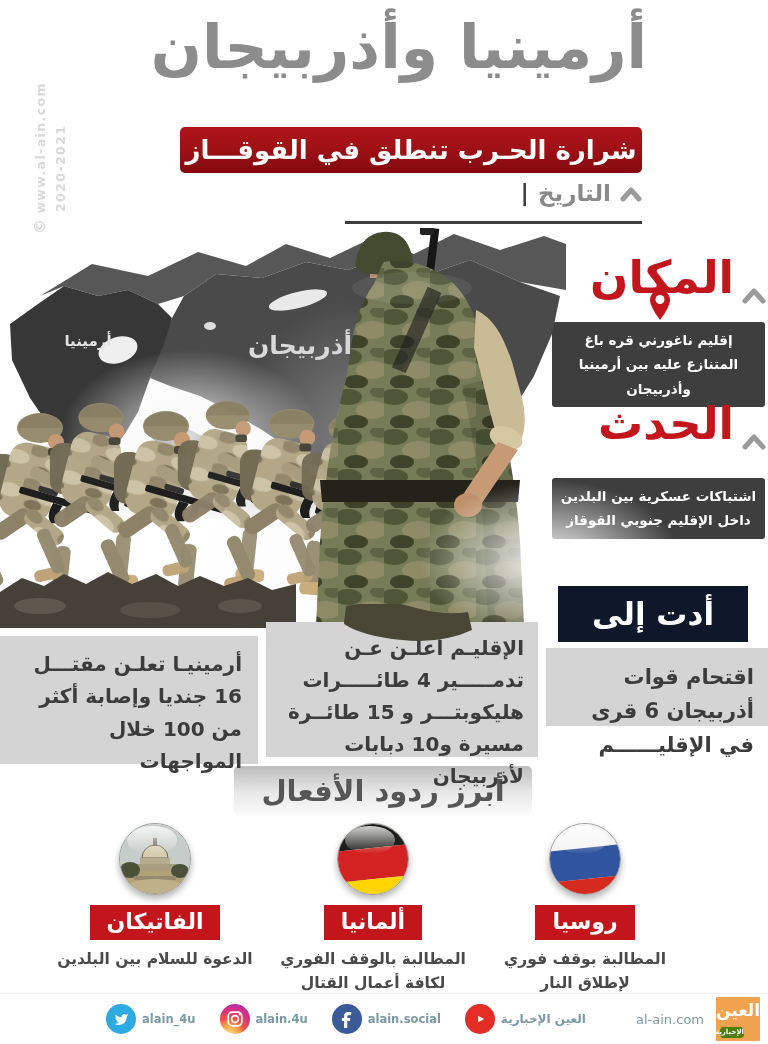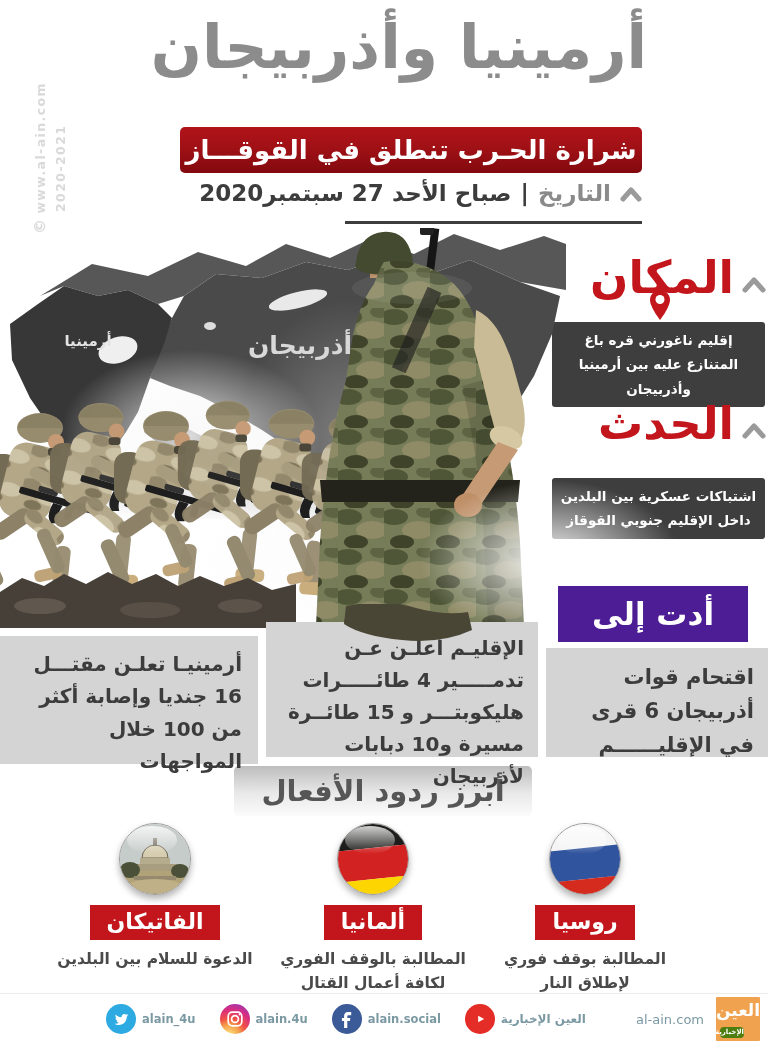--- a/index.html
+++ b/index.html
@@ -21,33 +21,33 @@
           color:#fff;font-size:26px;font-weight:bold;text-align:center;line-height:46px;direction:rtl;}
   .daterow{position:absolute;top:180px;right:126px;display:flex;direction:rtl;align-items:center;
            gap:9px;font-size:23px;}
   .daterow .chev{margin-top:2px;}
   .date-label{color:#8a8a8a;font-weight:bold;}
   .date-sep{color:#3c3c3c;font-weight:bold;}
   .date-value{color:#3c3c3c;font-weight:bold;}
   .daterule{position:absolute;top:221px;left:345px;width:297px;height:3px;background:#3d3d3d;}
 
   
-  .sec-head{position:absolute;display:flex;direction:rtl;align-items:center;gap:8px;
+  .sec-head{position:absolute;display:flex;direction:rtl;align-items:flex-end;gap:8px;
             color:#c3161c;font-size:45px;font-weight:bold;line-height:1.15;direction:rtl;}
   .sec-head .chev{margin-top:14px;}
   .darkbox{position:absolute;left:552px;width:213px;background:#3e3e3e;border-radius:3px;
            color:#ffffff;font-size:13.5px;font-weight:bold;text-align:center;direction:rtl;
            line-height:1.8;padding:6px 8px;box-sizing:border-box;}
-  .ledbox{position:absolute;top:586px;left:558px;width:190px;height:56px;background:#4c1d95;
+  .ledbox{position:absolute;top:586px;left:558px;width:190px;height:56px;background:#0f172a;
           color:#fff;font-size:31px;font-weight:bold;text-align:center;line-height:56px;direction:rtl;}
 
   
   .panel{position:absolute;background:#d4d4d4;color:#3c3c3c;font-weight:bold;direction:rtl;
          text-align:right;box-sizing:border-box;}
-  .panel-right{top:648px;left:546px;width:222px;height:109px;font-size:21px;line-height:1.62;padding:12px 14px;}
+  .panel-right{top:648px;left:546px;width:222px;height:78px;font-size:21px;line-height:1.62;padding:12px 14px;}
   .panel-mid{top:622px;left:266px;width:272px;height:135px;font-size:20px;line-height:1.6;padding:10px 14px;}
   .panel-left{top:628px;left:0px;width:258px;height:128px;font-size:20px;line-height:1.62;padding:12px 16px;}
 
   
   .reactban{position:absolute;top:766px;left:234px;width:298px;height:50px;border-radius:5px;
             background:linear-gradient(180deg,#bdbdbd 0%,#e9e9e9 55%,#fbfbfb 100%);
             color:#565656;font-size:29px;font-weight:bold;text-align:center;line-height:50px;direction:rtl;}
   .reaction{position:absolute;top:823px;width:200px;text-align:center;}
   .flag{width:70px;height:70px;border-radius:50%;position:relative;overflow:hidden;margin:0 auto;
         border:1px solid #9a9a9a;
@@ -98,21 +98,20 @@
   </div>
 
   <div class="title">أرمينيا وأذربيجان</div>
   <div class="banner">شرارة الحـرب تنطلق في القوقـــاز</div>
   <div class="daterow">
     <svg class="chev" width="22" height="15" viewBox="0 0 22 15">
         <polyline points="3,12 11,3 19,12" fill="none" stroke="#9a9a9a" stroke-width="5" stroke-linecap="round" stroke-linejoin="round"></polyline>
       </svg>
     <span class="date-label">التاريخ</span>
     <span class="date-sep">|</span>
-    <span class="date-value">صباح الأحد 27 سبتمبر2020</span>
   </div>
   <div class="daterule"></div>
 
   <svg class="abs" style="left:0;top:226px;z-index:1;" width="566" height="304" viewBox="0 0 566 304">
     <defs>
         <filter id="blr">
           <feGaussianBlur stdDeviation="7"></feGaussianBlur>
         </filter>
       </defs>
     <ellipse cx="250" cy="272" rx="215" ry="17" fill="#000" opacity=".16" filter="url(#blr)"></ellipse>

